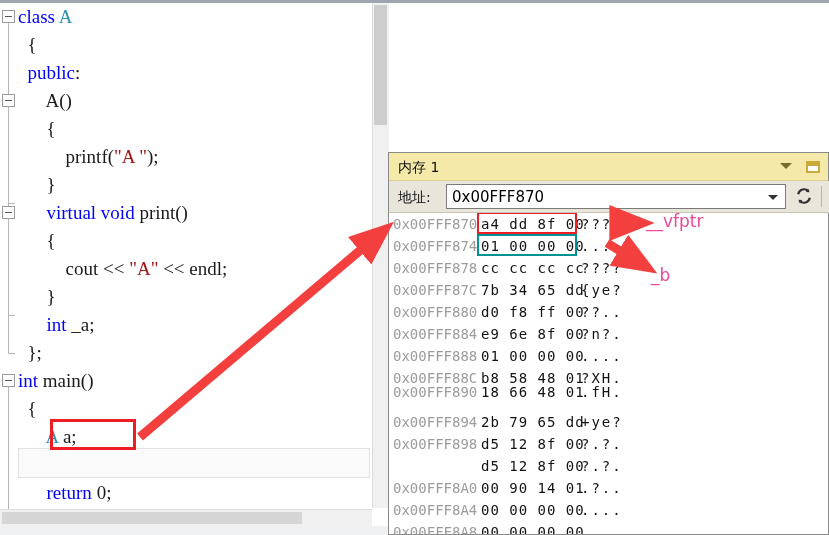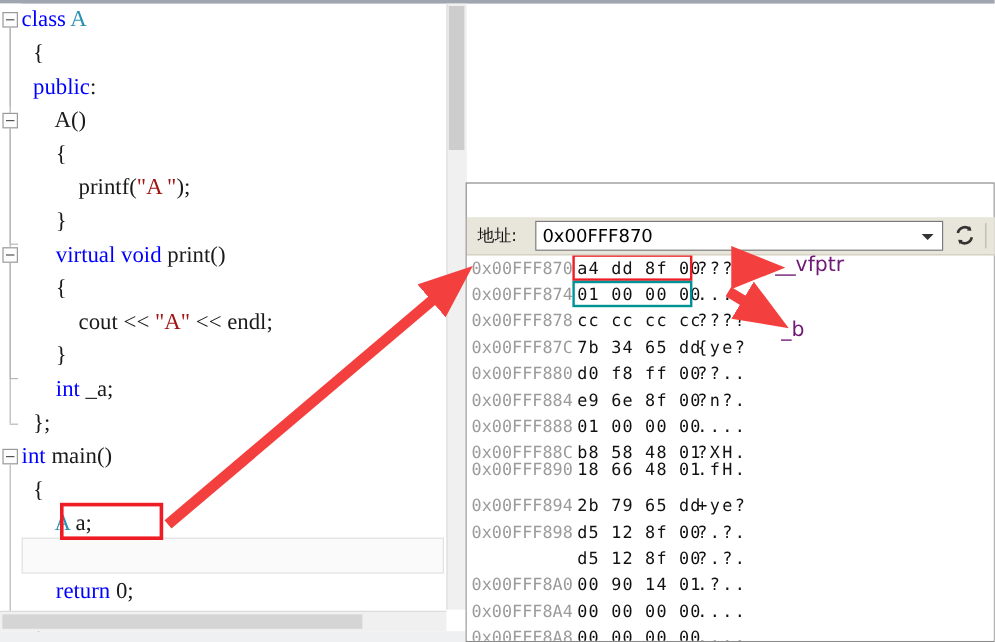--- a/index.html
+++ b/index.html
@@ -139,21 +139,21 @@
   #box-vfptr{
     position:absolute;left:88px;top:-1px;width:100px;height:22px;
     border:2px solid #ee1c25;box-sizing:border-box;pointer-events:none;
   }
   #box-b{
     position:absolute;left:88px;top:21px;width:100px;height:22px;
     border:2px solid #009396;box-sizing:border-box;pointer-events:none;
   }
   .annot{
     position:absolute;font-family:"DejaVu Sans",sans-serif;
-    font-size:17px;color:#701a75;white-space:nowrap;
+    font-size:17px;color:#ec4899;white-space:nowrap;
   }
   
   #overlay{position:absolute;left:0;top:0;width:829px;height:535px;pointer-events:none;}
 </style>
 </head>
 <body>
 
 <div id="editor">
   <div id="editor-top-border"></div>
 
@@ -200,20 +200,25 @@
 
   <div id="editor-vscroll"></div>
   <div id="editor-vthumb"></div>
   <div id="editor-hscroll"></div>
   <div id="editor-hthumb"></div>
   <div id="editor-bottom"></div>
 </div>
 
 <div id="memwin">
 
+  <div id="mem-title">
+    <div id="mem-title-text">内存 1</div>
+    <div id="mem-chev"></div>
+    <div id="mem-maxbtn"></div>
+  </div>
 
   <div id="mem-toolbar">
     <div id="mem-addr-label">地址:</div>
     <div id="mem-addr-box">
       <div id="mem-addr-value">0x00FFF870</div>
       <div id="mem-addr-arrow"></div>
     </div>
     <div id="mem-refresh">
       <svg width="18" height="18" viewBox="0 0 18 18">
         <path d="M3.2 7.2 A6 6 0 0 1 13.5 4.2" stroke="#333" stroke-width="2.2" fill="none"></path>

